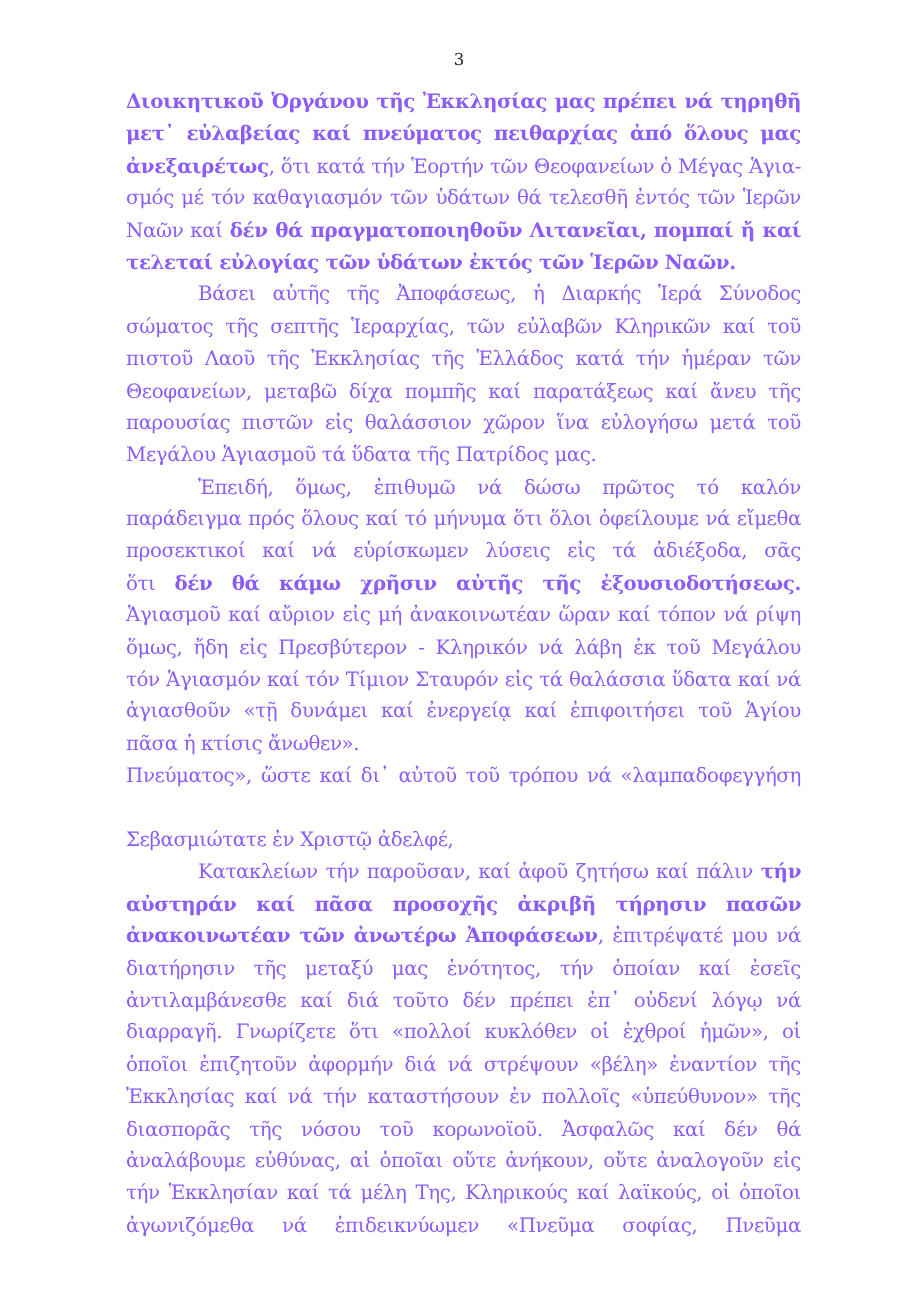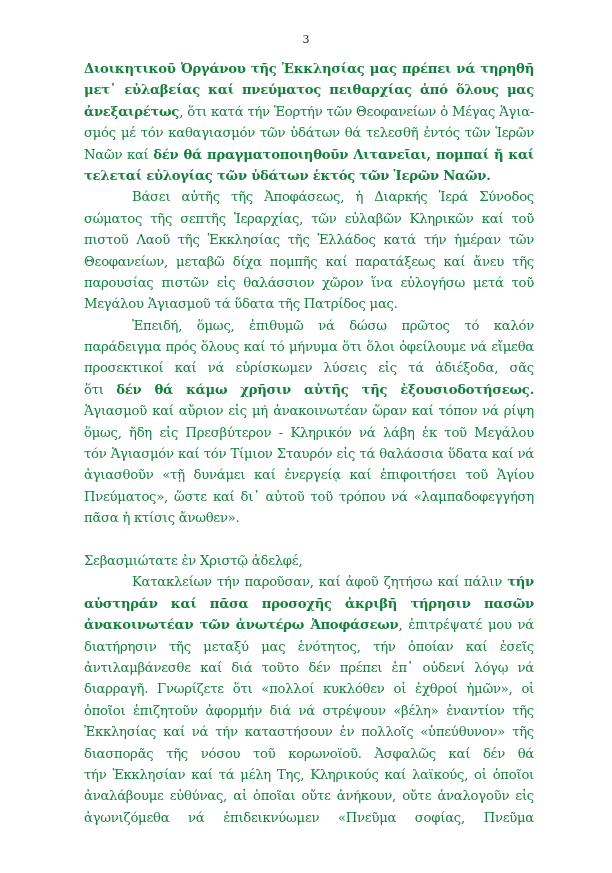--- a/index.html
+++ b/index.html
@@ -5,21 +5,21 @@
   html, body { margin: 0; padding: 0; background: #ffffff; }
   body { width: 612px; height: 873px; position: relative; overflow: hidden; }
   .page { position: absolute; left: 0; top: 0; width: 612px; height: 873px; background: #fff; }
   .page-number {
     position: absolute; top: 33px; left: 0; width: 612px; text-align: center;
     font-family: "DejaVu Serif", serif; font-size: 11px; color: #222;
   }
   .body-text {
     position: absolute; left: 84px; top: 58px; width: 450px;
     font-family: "DejaVu Serif", serif; font-size: 13.2px; line-height: 21.4px;
-    color: #15803d; letter-spacing: -0.25px;
+    color: #8b5cf6; letter-spacing: -0.25px;
   }
   .line { display: block; white-space: nowrap; height: 21.4px; }
   .line.j { text-align: justify; text-align-last: justify; white-space: normal; overflow: hidden; }
   .line.indent { padding-left: 48px; }
   .line.blank { height: 21.4px; }
   b, .b { font-weight: bold; }
 </style>
 </head>
 <body>
 
@@ -39,30 +39,30 @@
       <div class="line j"><span>παρουσίας πιστῶν εἰς θαλάσσιον χῶρον ἵνα εὐλογήσω μετά τοῦ</span></div>
       <div class="line"><span>Μεγάλου Ἁγιασμοῦ τά ὕδατα τῆς Πατρίδος μας.</span></div>
       <div class="line j indent"><span>Ἐπειδή, ὅμως, ἐπιθυμῶ νά δώσω πρῶτος τό καλόν</span></div>
       <div class="line j"><span>παράδειγμα πρός ὅλους καί τό μήνυμα ὅτι ὅλοι ὀφείλουμε νά εἴμεθα</span></div>
       <div class="line j"><span>προσεκτικοί καί νά εὑρίσκωμεν λύσεις εἰς τά ἀδιέξοδα, σᾶς γνωρίζω</span></div>
       <div class="line j"><span>ὅτι </span><span class="b">δέν θά κάμω χρῆσιν αὐτῆς τῆς ἐξουσιοδοτήσεως.</span></div>
       <div class="line j"><span>Ἁγιασμοῦ καί αὔριον εἰς μή ἀνακοινωτέαν ὥραν καί τόπον νά ρίψη</span></div>
       <div class="line j"><span>ὅμως, ἤδη εἰς Πρεσβύτερον - Κληρικόν νά λάβη ἐκ τοῦ Μεγάλου</span></div>
       <div class="line j"><span>τόν Ἁγιασμόν καί τόν Τίμιον Σταυρόν εἰς τά θαλάσσια ὕδατα καί νά</span></div>
       <div class="line j"><span>ἁγιασθοῦν «τῇ δυνάμει καί ἐνεργείᾳ καί ἐπιφοιτήσει τοῦ Ἁγίου</span></div>
+      <div class="line"><span>πᾶσα ἡ κτίσις ἄνωθεν».</span></div>
       <div class="line j"><span>Πνεύματος», ὥστε καί δι᾽ αὐτοῦ τοῦ τρόπου νά «λαμπαδοφεγγήση</span></div>
-      <div class="line"><span>πᾶσα ἡ κτίσις ἄνωθεν».</span></div>
       <div class="line blank"></div>
       <div class="line"><span>Σεβασμιώτατε ἐν Χριστῷ ἀδελφέ,</span></div>
       <div class="line j indent"><span>Κατακλείων τήν παροῦσαν, καί ἀφοῦ ζητήσω καί πάλιν </span><span class="b">τήν</span></div>
       <div class="line j"><span class="b">αὐστηράν καί πᾶσα προσοχῆς ἀκριβῆ τήρησιν πασῶν</span></div>
       <div class="line j"><span class="b">ἀνακοινωτέαν τῶν ἀνωτέρω Ἀποφάσεων</span><span>, ἐπιτρέψατέ μου νά σᾶς</span></div>
       <div class="line j"><span>διατήρησιν τῆς μεταξύ μας ἑνότητος, τήν ὁποίαν καί ἐσεῖς</span></div>
       <div class="line j"><span>ἀντιλαμβάνεσθε καί διά τοῦτο δέν πρέπει ἐπ᾽ οὐδενί λόγῳ νά</span></div>
       <div class="line j"><span>διαρραγῆ. Γνωρίζετε ὅτι «πολλοί κυκλόθεν οἱ ἐχθροί ἡμῶν», οἱ</span></div>
       <div class="line j"><span>ὁποῖοι ἐπιζητοῦν ἀφορμήν διά νά στρέψουν «βέλη» ἐναντίον τῆς</span></div>
       <div class="line j"><span>Ἐκκλησίας καί νά τήν καταστήσουν ἐν πολλοῖς «ὑπεύθυνον» τῆς</span></div>
       <div class="line j"><span>διασπορᾶς τῆς νόσου τοῦ κορωνοϊοῦ. Ἀσφαλῶς καί δέν θά</span></div>
+      <div class="line j"><span>ἀναλάβουμε εὐθύνας, αἱ ὁποῖαι οὔτε ἀνήκουν, οὔτε ἀναλογοῦν εἰς</span></div>
       <div class="line j"><span>τήν Ἐκκλησίαν καί τά μέλη Της, Κληρικούς καί λαϊκούς, οἱ ὁποῖοι</span></div>
-      <div class="line j"><span>ἀναλάβουμε εὐθύνας, αἱ ὁποῖαι οὔτε ἀνήκουν, οὔτε ἀναλογοῦν εἰς</span></div>
       <div class="line j"><span>ἀγωνιζόμεθα νά ἐπιδεικνύωμεν «Πνεῦμα σοφίας, Πνεῦμα</span></div>
     </div>
 </div>
 
 </body></html>

